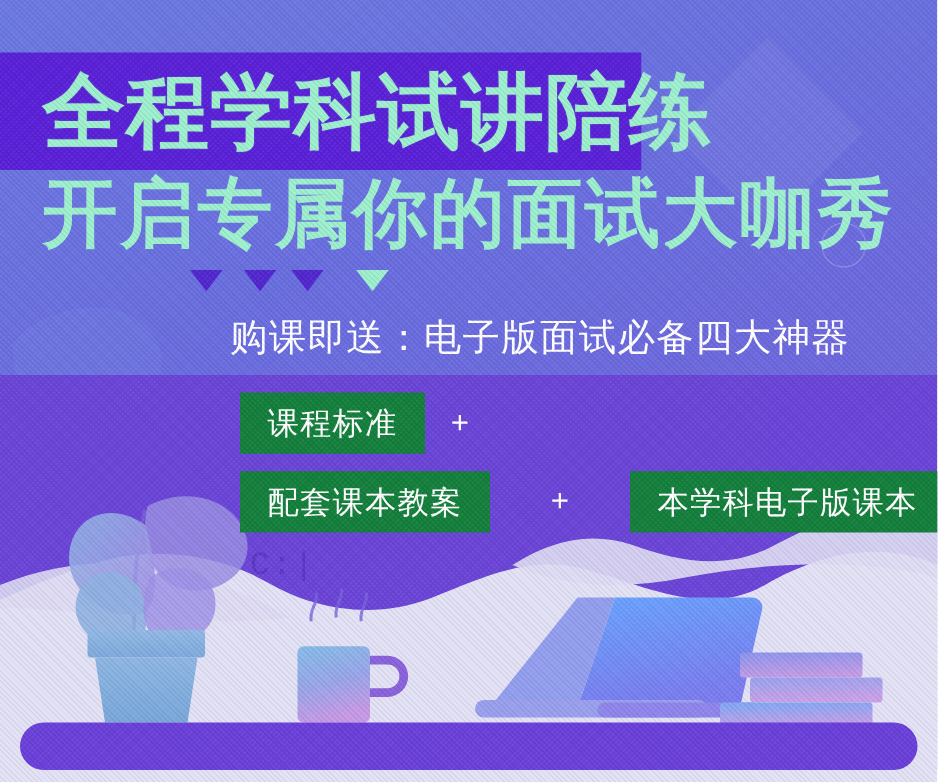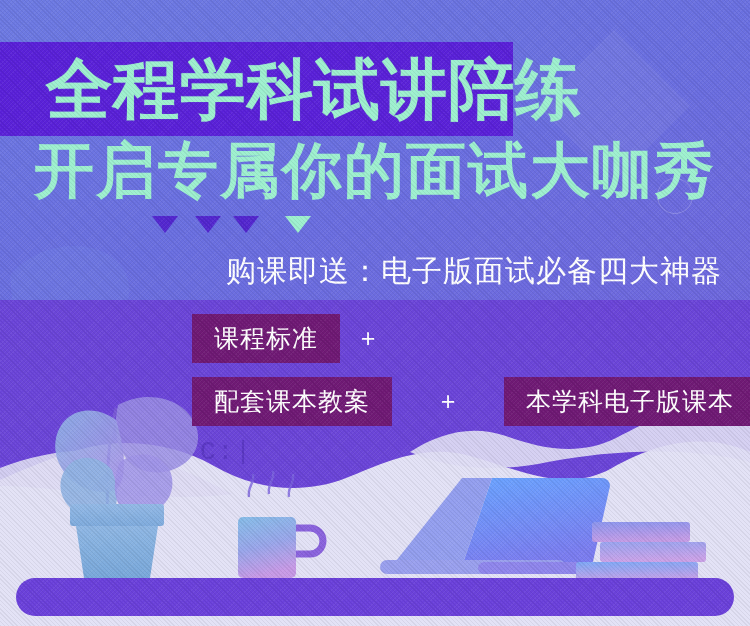--- a/index.html
+++ b/index.html
@@ -36,52 +36,50 @@
   
   .title-band{
     position:absolute;left:0;top:42px;width:513px;height:94px;
     background:#5a21d8;
   }
   .title-main{
     position:absolute;left:34px;top:48px;
     font-size:66px;line-height:82px;font-weight:bold;
     color:#9ef0cf;letter-spacing:1px;white-space:nowrap;
     text-shadow:0 0 1px rgba(158,240,207,.6);
-    margin-left:12px;
   }
   .title-sub{
     position:absolute;left:34px;top:140px;
     font-size:60px;line-height:62px;font-weight:bold;
     color:#9ef0cf;letter-spacing:2px;white-space:nowrap;
   }
 
   
   .tri{
     position:absolute;width:0;height:0;
     border-left:13px solid transparent;border-right:13px solid transparent;
     border-top:17px solid #5327cf;
   }
   .tri.mint{border-top-color:#9ef0cf;}
 
   
   .gift-line{
     position:absolute;left:184px;top:252px;
     font-size:30px;line-height:38px;color:#ffffff;letter-spacing:1px;
     white-space:nowrap;
-    margin-left:42px;
   }
 
   
   .perk-row{
     position:absolute;display:flex;align-items:center;
   }
   .perk-row.r1{left:192px;top:314px;}
   .perk-row.r2{left:192px;top:377px;gap:28px;}
   .perk-box{
-    background:#701a75;
+    background:#15803d;
     display:flex;align-items:center;justify-content:center;
     height:49px;
     color:#ffffff;font-size:25px;letter-spacing:1px;white-space:nowrap;
     padding:0 22px;
   }
   .perk-plus{
     width:56px;text-align:center;color:#ffffff;font-size:25px;
   }
 
   

